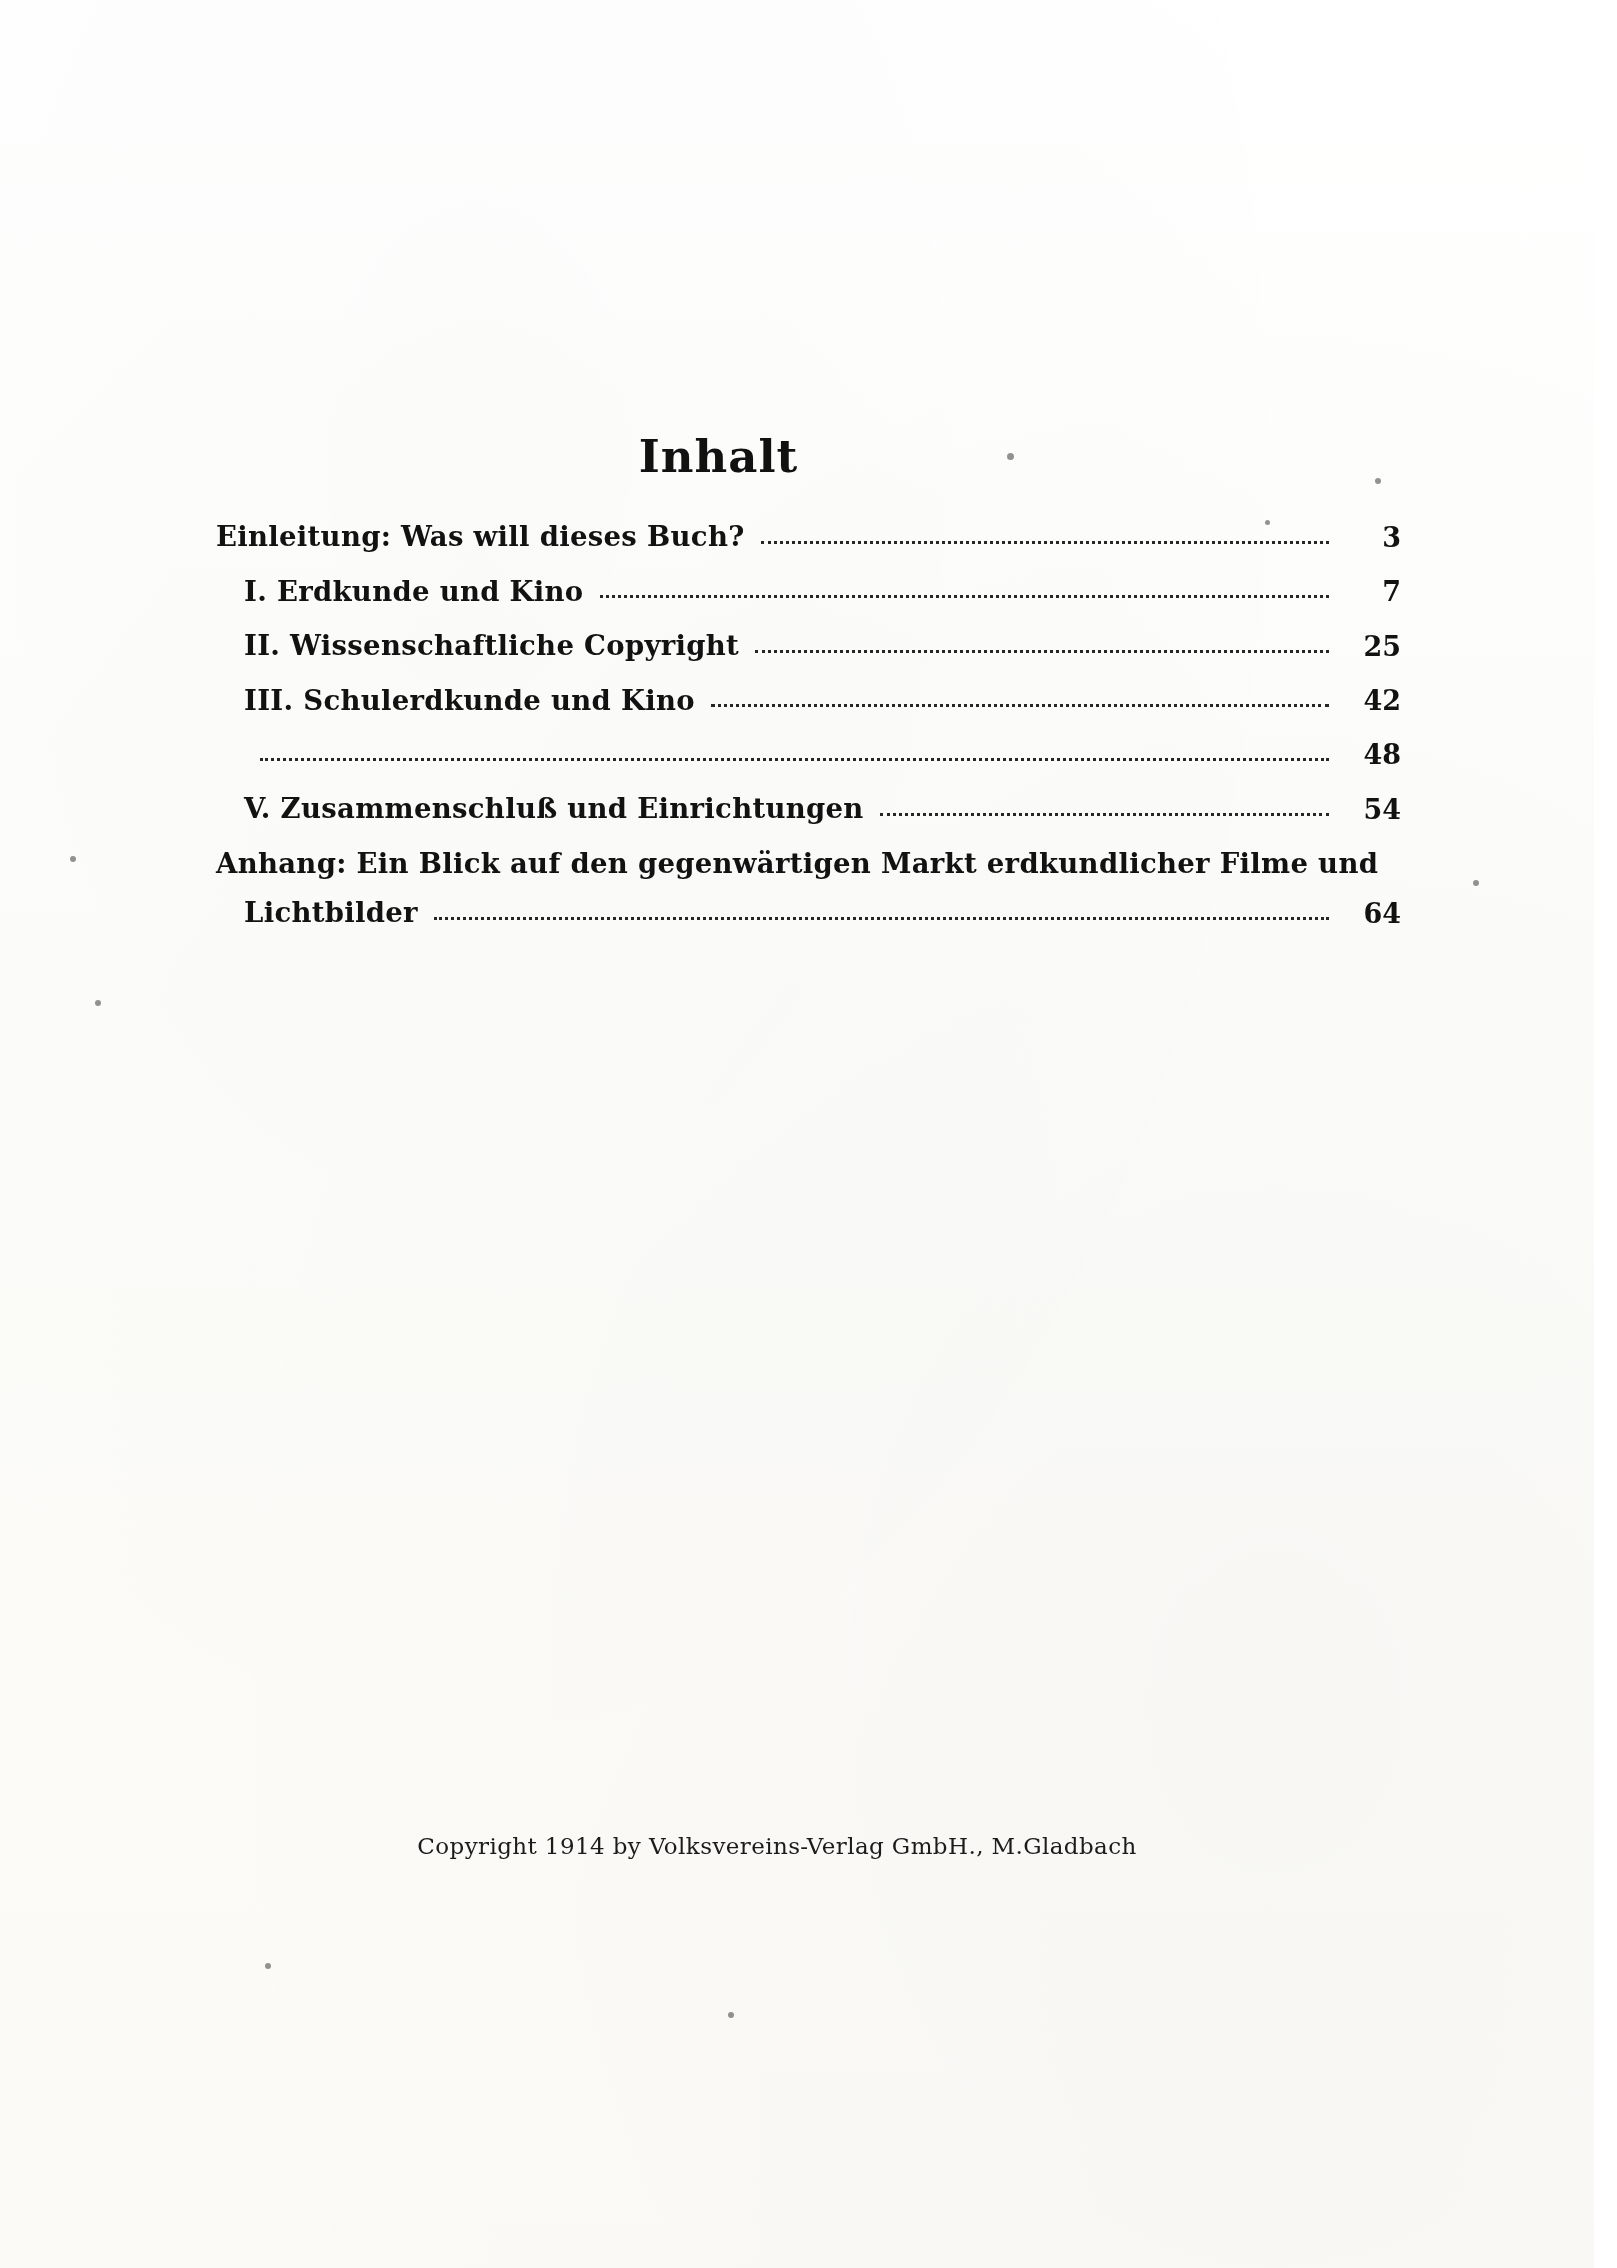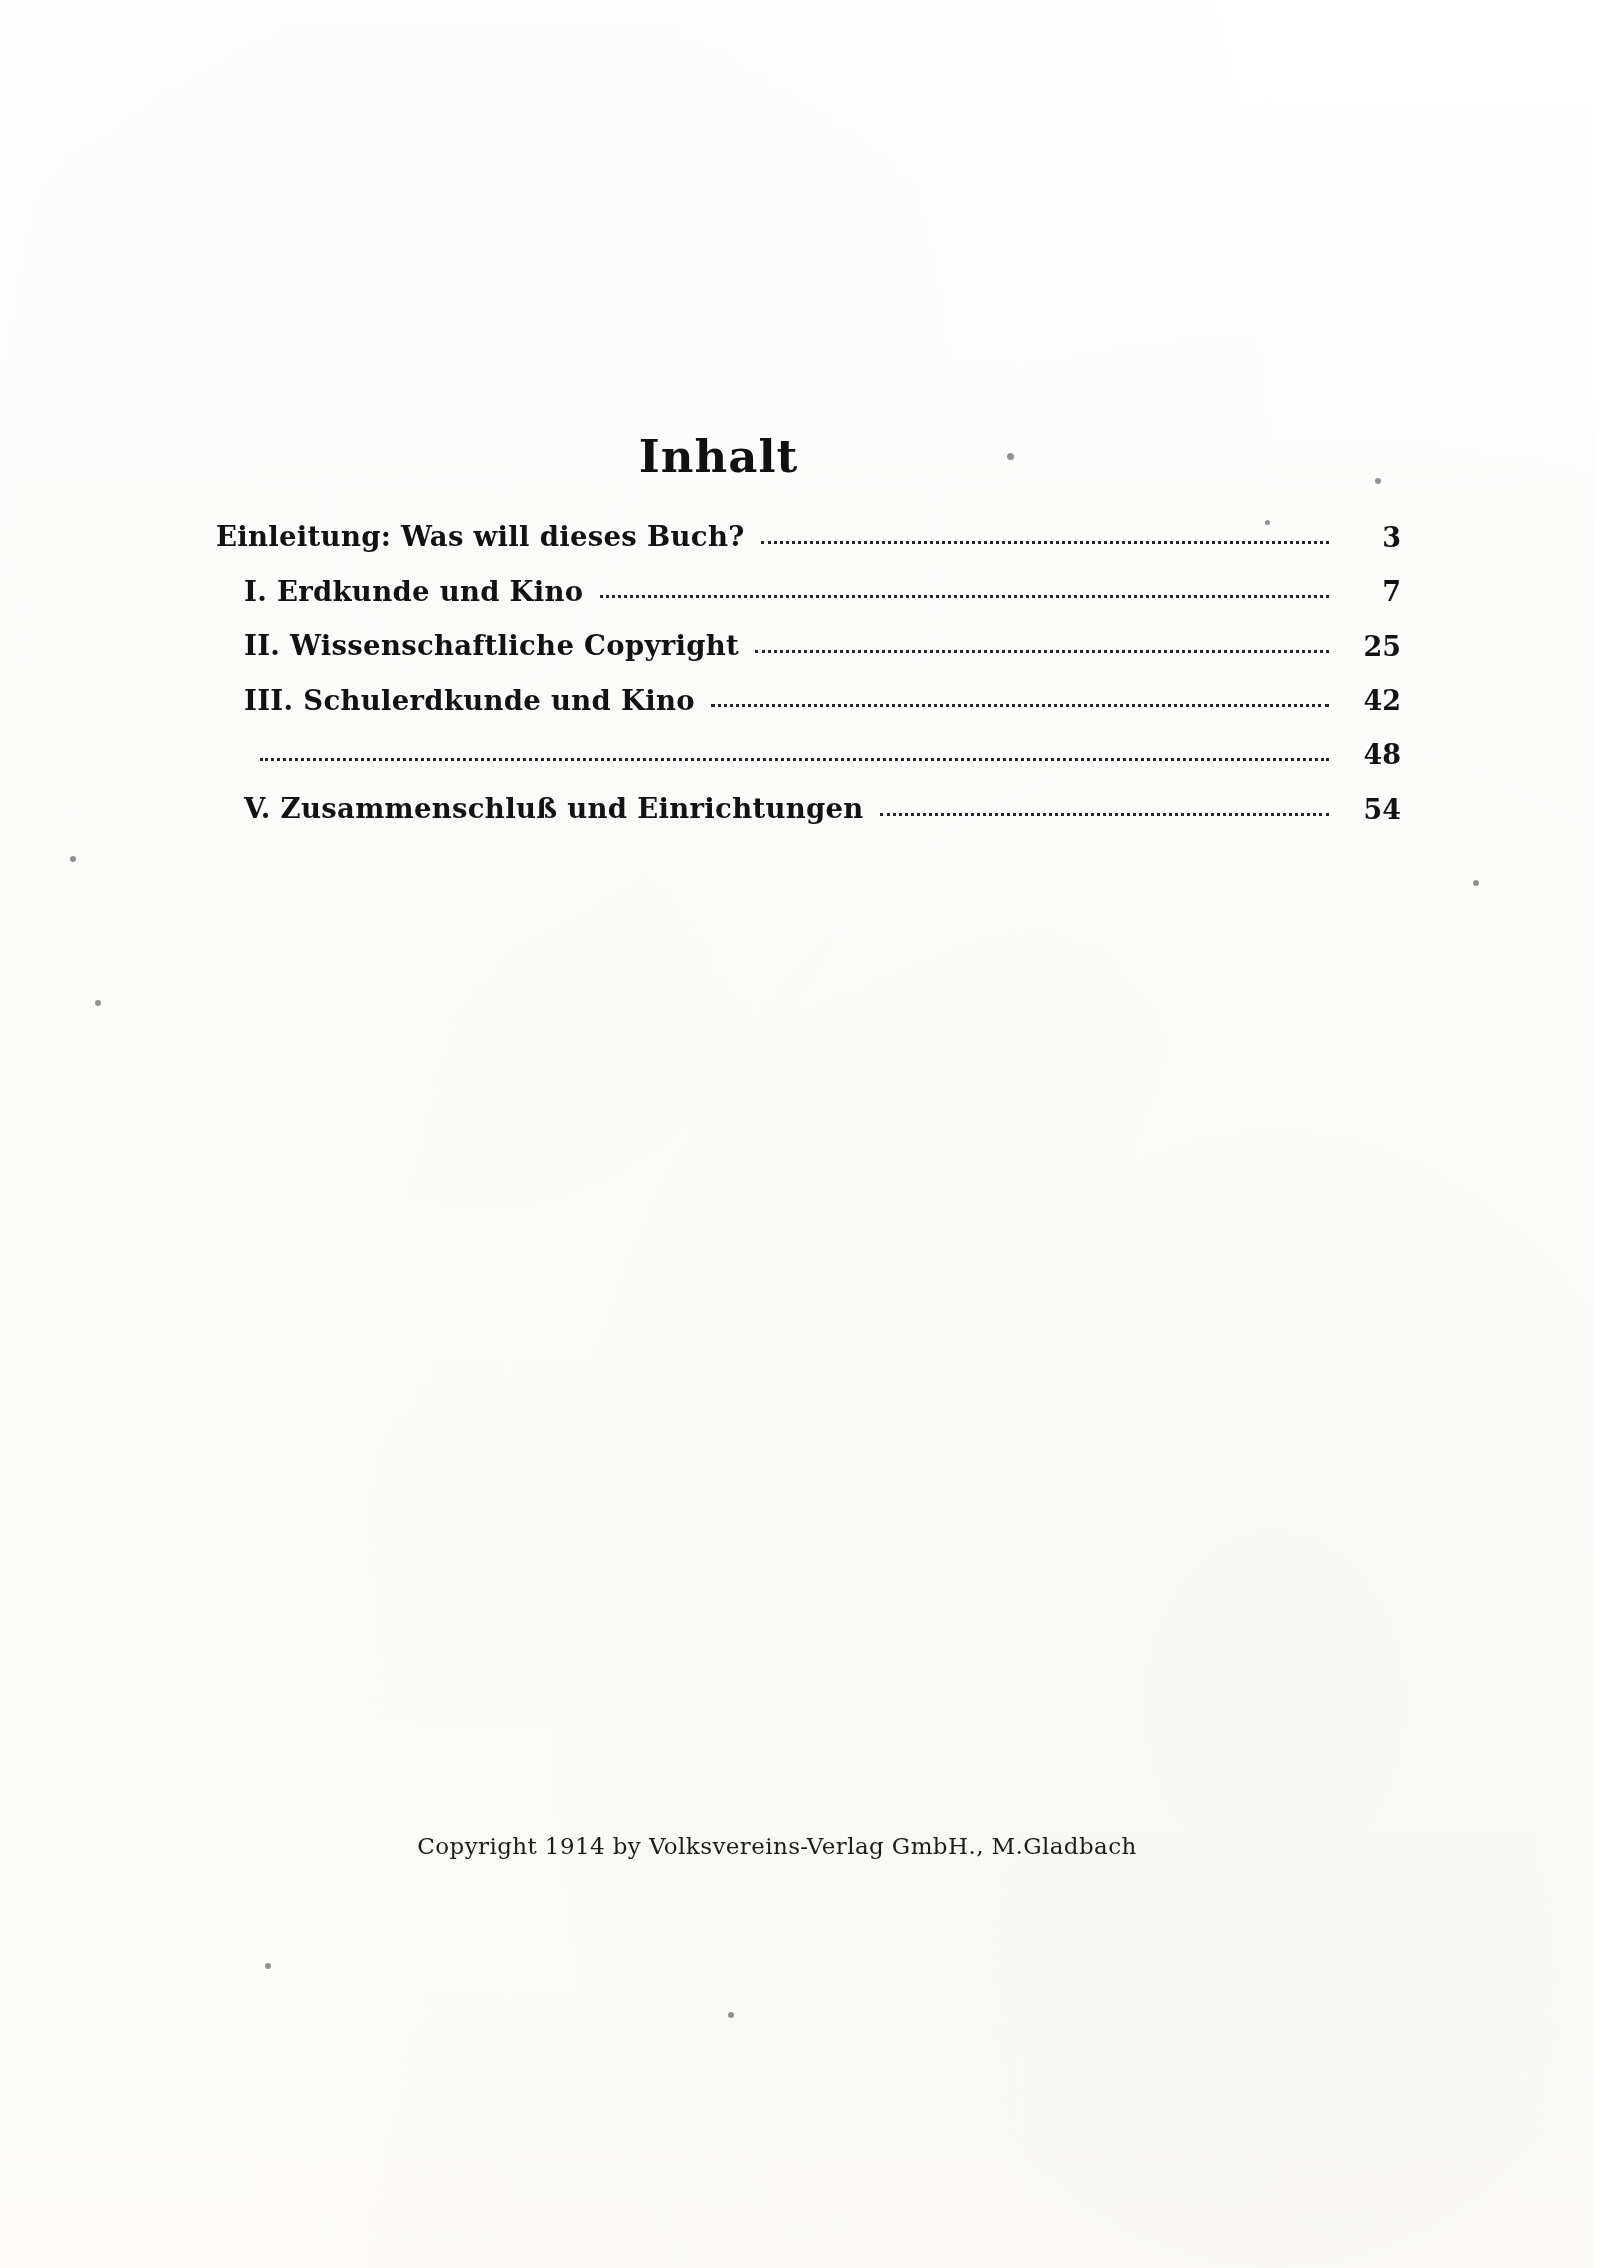--- a/index.html
+++ b/index.html
@@ -179,18 +179,26 @@
         <span class="toc-dots"></span>
         <span class="toc-page">48</span>
       </li>
 
       <li class="toc-row ind-1">
         <span class="toc-label">V. Zusammenschluß und Einrichtungen</span>
         <span class="toc-dots"></span>
         <span class="toc-page">54</span>
       </li>
 
+      <li class="toc-row wrapped ind-0">
+        <span class="line1">Anhang: Ein Blick auf den gegenwärtigen Markt erdkundlicher Filme und</span>
+        <span class="line2">
+          <span class="toc-label">Lichtbilder</span>
+          <span class="toc-dots"></span>
+          <span class="toc-page">64</span>
+        </span>
+      </li>
 
     </ul>
   </div>
 
   <div class="copyright">Copyright 1914 by Volksvereins-Verlag GmbH., M.Gladbach</div>
 </div>
 
 </body></html>

